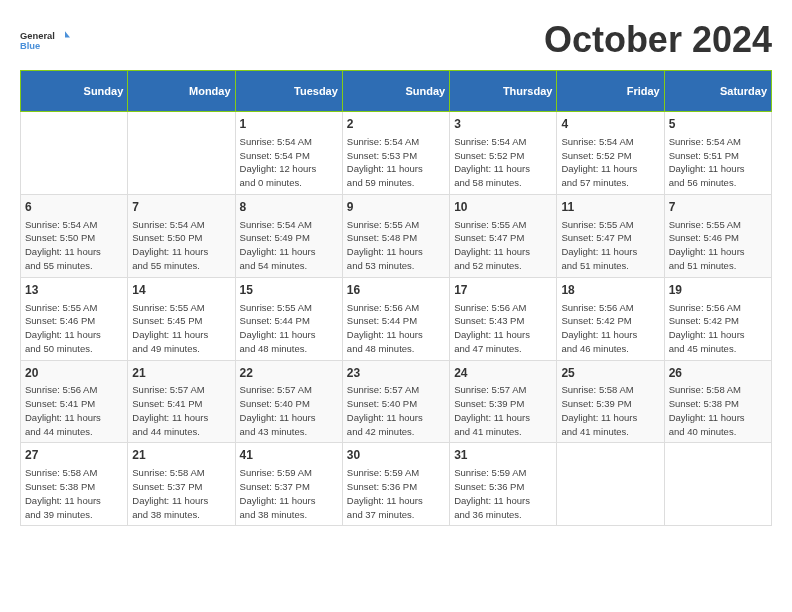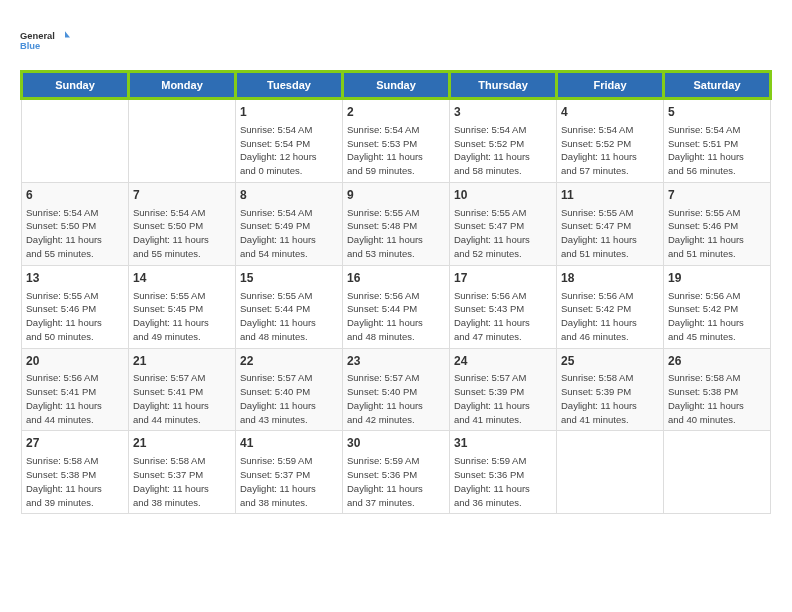--- a/index.html
+++ b/index.html
@@ -37,25 +37,25 @@
     table {
       width: 100%;
       border-collapse: collapse;
       font-size: 10px;
     }
     thead tr {
       background-color: #2e6db4;
       color: white;
     }
     thead th {
-      padding: 6px 4px;
-      text-align: center;
+      padding: 14px 4px;
+      text-align: right;
       font-size: 11px;
       font-weight: bold;
-      border: 3px solid #84cc16;
+      border: 1px solid #84cc16;
     }
     tbody tr {
       border-bottom: 1px solid #ccc;
     }
     tbody td {
       vertical-align: top;
       padding: 4px;
       border: 1px solid #ddd;
       width: calc(100% / 7);
       min-height: 80px;
@@ -85,20 +85,21 @@
 
 <div class="header">
   <div class="logo">
   <svg width="50" height="40" viewBox="0 0 80 40">
     <text x="0" y="18" font-size="15" font-weight="bold" fill="#333" font-family="Arial">General</text>
     <text x="0" y="34" font-size="15" font-weight="bold" fill="#4a90d9" font-family="Arial">Blue</text>
     <polygon points="72,6 80,16 72,16" fill="#4a90d9"></polygon>
   </svg>
 </div>
   <div class="title-block">
+    <div class="month-title">October 2024</div>
   </div>
 </div>
 
 <table>
   <thead>
     <tr>
     <th>Sunday</th>
         <th>Monday</th>
         <th>Tuesday</th>
         <th>Sunday</th>

